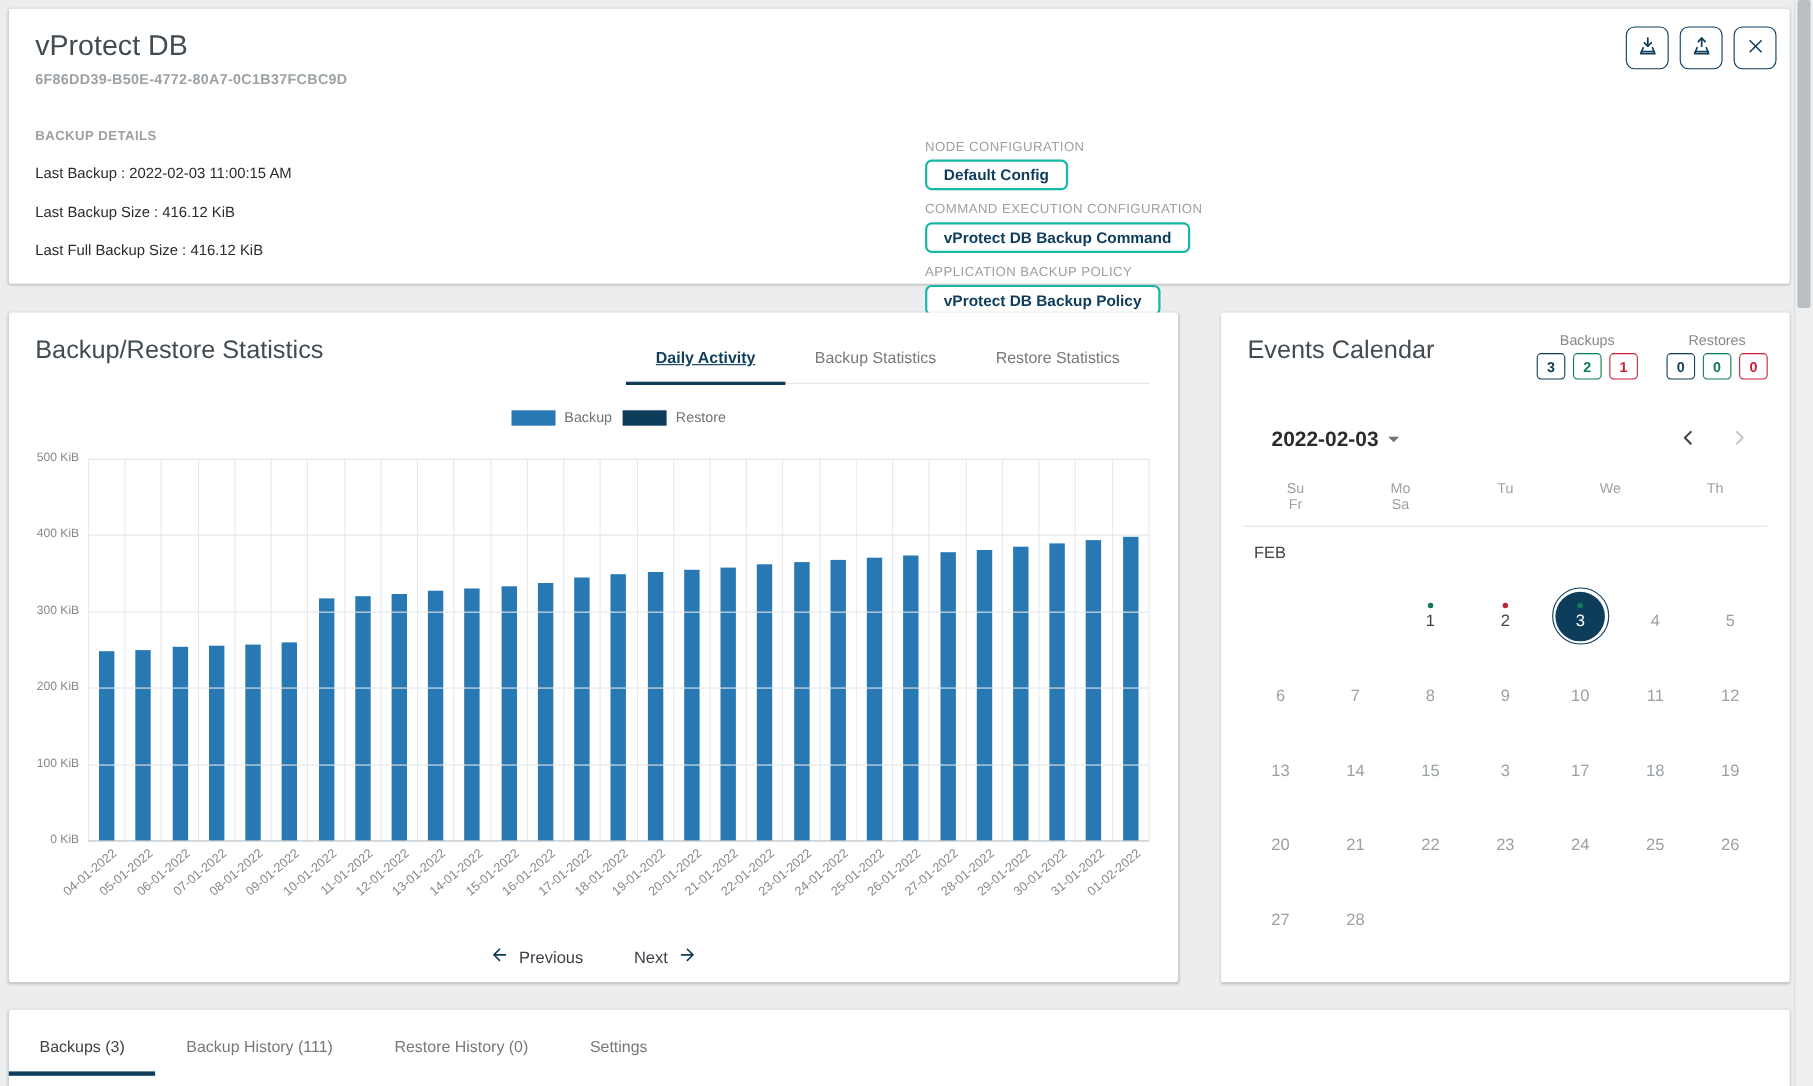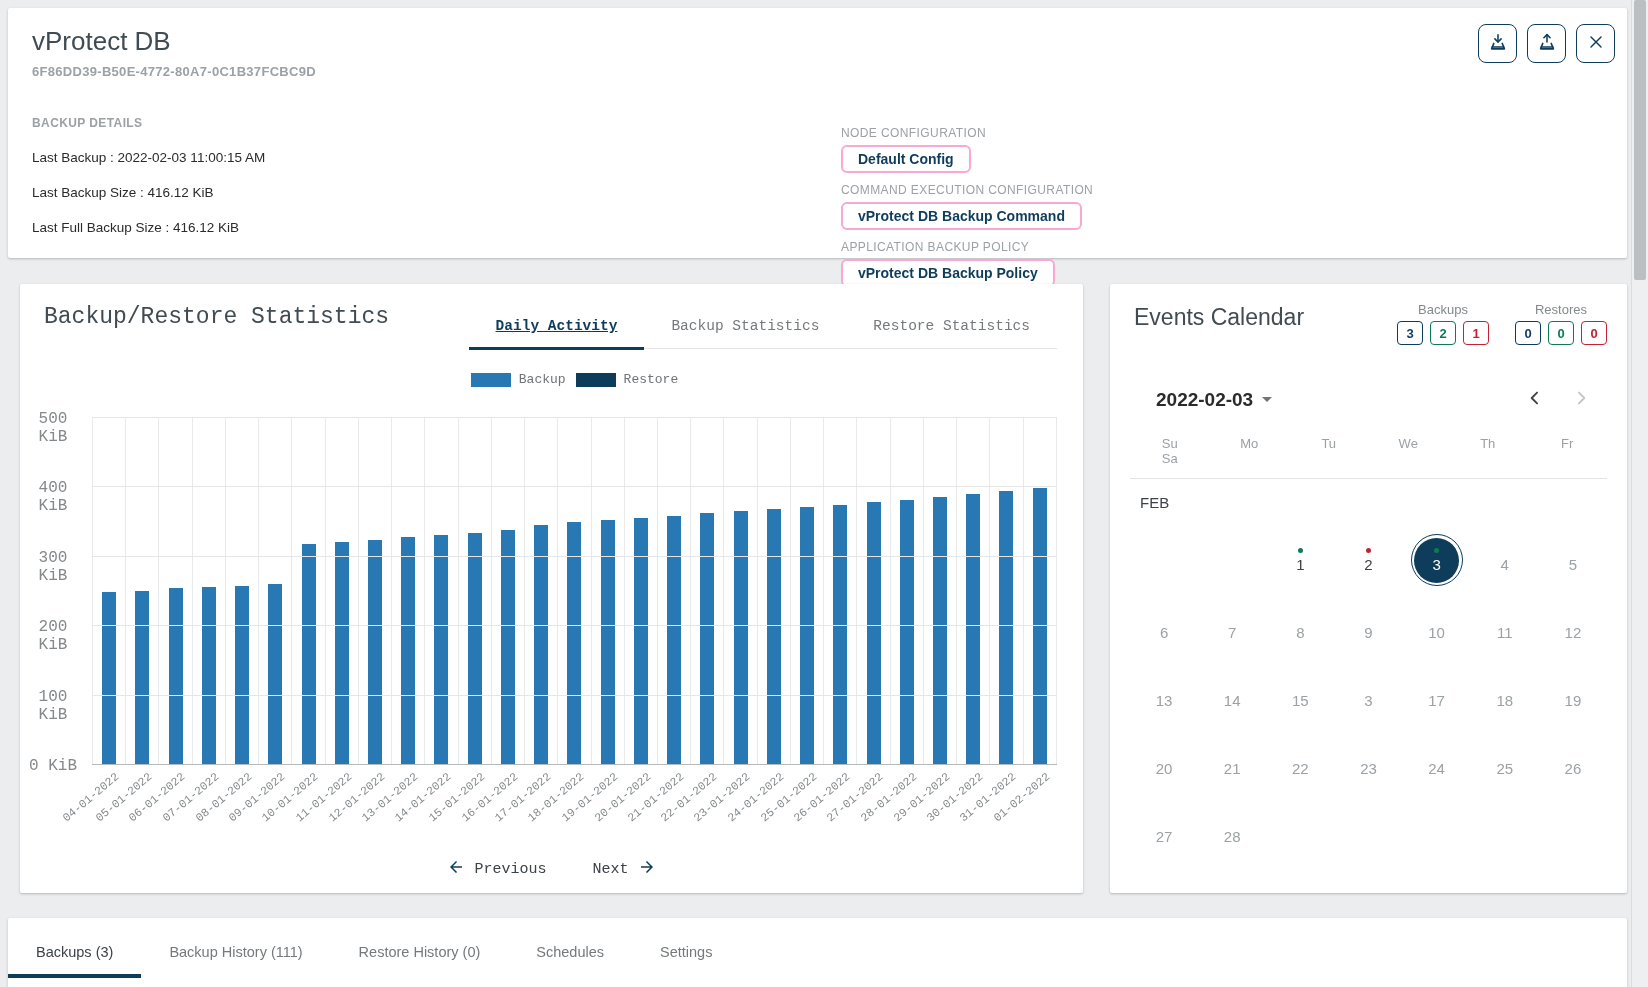--- a/index.html
+++ b/index.html
@@ -10,38 +10,38 @@
   
   #top-card { left:8px; top:8px; width:1619px; height:250px; }
   .page-title { position:absolute; left:24px; top:18px; font-size:26px; color:#414b52; font-weight:400; }
   .uuid { position:absolute; left:24px; top:56px; font-size:13px; font-weight:bold; color:#9ba1a5; letter-spacing:.3px; }
   .sec-label { font-size:12px; font-weight:bold; color:#9ba1a5; letter-spacing:.4px; }
   #backup-details { position:absolute; left:24px; top:108px; }
   .detail-row { margin-top:20px; font-size:13.5px; color:#2b2b2b; }
   .detail-row b { font-weight:normal; }
   #config-col { position:absolute; left:833px; top:108px; }
   .cfg-label { font-size:12px; font-weight:normal; color:#9ba1a5; letter-spacing:.4px; margin-top:10px; }
-  .chip { display:inline-block; margin-top:5px; padding:4px 15px; border:2px solid #f9a8d4; border-radius:6px;
+  .chip { display:inline-block; margin-top:5px; padding:4px 15px; border:2px solid #14b8a6; border-radius:6px;
     color:#0e3d5c; font-size:14px; font-weight:bold; background:#fff; cursor:pointer; }
   #header-actions { position:absolute; right:12px; top:16px; display:flex; gap:10px; }
   .icon-btn { width:39px; height:39px; border:1.6px solid #0e3d5c; border-radius:8px; background:#fff;
     display:flex; align-items:center; justify-content:center; cursor:pointer; }
   
-  #stats-card { left:20px; top:284px; width:1063px; height:609px;font-family:Liberation Mono, monospace; }
+  #stats-card { left:8px; top:284px; width:1063px; height:609px; }
   .panel-title { position:absolute; left:24px; top:20px; font-size:23px; color:#414b52; font-weight:400; }
   #chart-tabs { position:absolute; right:26px; top:22px; display:flex; border-bottom:1px solid #e2e4e6; }
   .tab { padding:12px 27px 14px; font-size:14.5px; color:#75797c; cursor:pointer; position:relative; white-space:nowrap; }
   .tab.active { color:#0e3d5c; font-weight:bold; text-decoration:underline; }
   .tab.active::after { content:""; position:absolute; left:0; right:0; bottom:-2px; height:3px; background:#0e3d5c; }
   #legend { position:absolute; left:72px; right:26px; top:88px; display:flex; justify-content:center; gap:10px; }
   .legend-item { display:flex; align-items:center; gap:8px; font-size:13px; color:#6e7478; }
   .swatch { width:40px; height:14px; }
   #chart-wrap { position:absolute; left:72px; right:26px; top:133px; height:348px; border-bottom:1px solid #b7babc; }
   .gridline { position:absolute; left:0; right:0; height:1px; background:#e4e6e8; }
-  .ytick { position:absolute; width:62px; text-align:center; font-size:16px; color:#84898c; left:-70px; margin-top:-7px; }
+  .ytick { position:absolute; width:62px; text-align:right; font-size:11px; color:#84898c; left:-70px; margin-top:-7px; }
   #slots { position:absolute; inset:0; display:flex; }
   .slot { flex:1; position:relative; border-left:1px solid #e7e9ea; }
   .slot:last-child { border-right:1px solid #e7e9ea; }
   .bar { position:absolute; bottom:0; left:50%; width:14px; margin-left:-7px; }
   .xlabel { position:absolute; top:calc(100% + 6px); right:38%; transform:rotate(-40deg);
     transform-origin:100% 0; font-size:11.5px; color:#84898c; white-space:nowrap; }
   #pager { position:absolute; left:0; right:0; bottom:12px; display:flex; justify-content:center; gap:46px; }
   .pager-btn { display:flex; align-items:center; gap:9px; font-size:15px; color:#3c4247; cursor:pointer; background:none; border:none; font-family:inherit; }
   
   #cal-card { left:1110px; top:284px; width:517px; height:609px; }
@@ -49,21 +49,21 @@
   .counter-group { text-align:center; }
   .counter-label { font-size:13px; color:#84898c; margin-bottom:4px; }
   .counter-badges { display:flex; gap:7px; }
   .badge { min-width:26px; height:24px; padding:0 6px; border-radius:4px; border:1.6px solid;
     display:flex; align-items:center; justify-content:center; font-size:13px; font-weight:bold; background:#fff; }
   #date-row { position:absolute; left:46px; right:34px; top:102px; display:flex; align-items:center; }
   #date-select { display:flex; align-items:center; gap:9px; font-size:19px; font-weight:bold; color:#2b2b2b; cursor:pointer; background:none; border:none; font-family:inherit; }
   .caret { width:0; height:0; border-left:5px solid transparent; border-right:5px solid transparent; border-top:5px solid #6f7579; }
   #cal-nav { margin-left:auto; display:flex; gap:22px; }
   .nav-btn { background:none; border:none; cursor:pointer; padding:2px; }
-  #cal-head { position:absolute; left:20px; right:20px; top:152px; display:grid; grid-template-columns:repeat(6,1fr);
+  #cal-head { position:absolute; left:20px; right:20px; top:152px; display:grid; grid-template-columns:repeat(5,1fr);
     padding-bottom:12px; border-bottom:1px solid #e2e4e6; }
   .wd { text-align:center; font-size:13px; color:#9ba1a5; }
   #month-label { position:absolute; left:30px; top:210px; font-size:15px; color:#3c4247; }
   #cal-grid { position:absolute; left:20px; right:20px; top:250px; display:grid; grid-template-columns:repeat(7,1fr); row-gap:16px; }
   .day-cell { height:52px; display:flex; align-items:center; justify-content:center; }
   .day-inner { display:flex; flex-direction:column; align-items:center; cursor:pointer; }
   .dot { width:5px; height:5px; border-radius:50%; margin-bottom:3px; }
   .dot.none { background:transparent; }
   .day-num { font-size:15px; color:#9ba1a5; line-height:17px; }
   .day-num.evented { color:#3c4247; }
@@ -531,20 +531,19 @@
       <div class="day-cell"></div>
       <div class="day-cell"></div>
     </div>
 </div>
 
 <div class="card" id="bottom-card">
   <div id="bottom-tabs">
       <div class="btab active">Backups (3)</div>
       <div class="btab">Backup History (111)</div>
       <div class="btab">Restore History (0)</div>
-      <div class="btab">Schedules</div>
       <div class="btab">Settings</div>
     </div>
 </div>
 
 <div id="scrollbar">
   <div id="scroll-thumb"></div>
 </div>
 
 </body></html>

